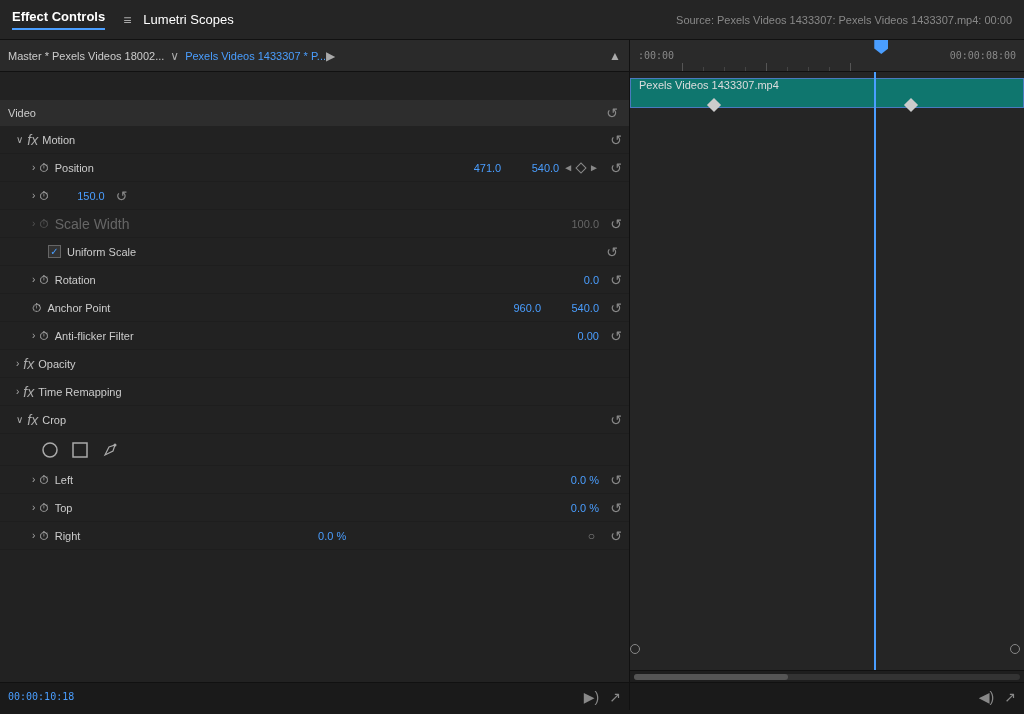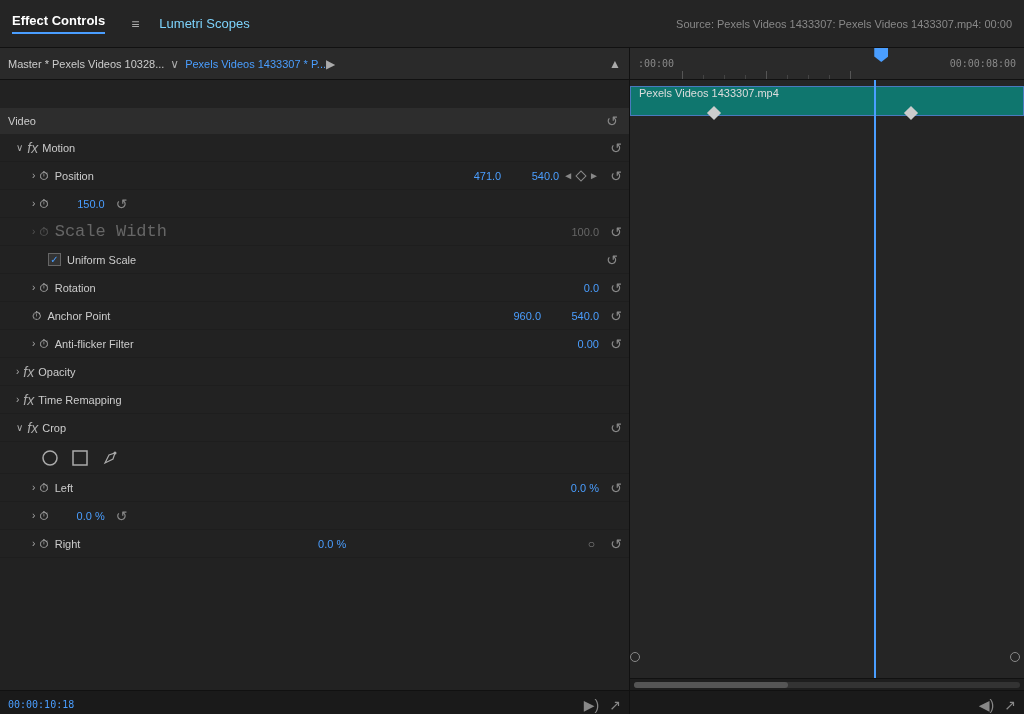--- a/index.html
+++ b/index.html
@@ -12,33 +12,33 @@
       height: 714px;
       overflow: hidden;
     }
 
     
     .tab-bar {
       background: #252525;
       border-bottom: 1px solid #111;
       display: flex;
       align-items: center;
-      height: 48px;
+      height: 40px;
       padding: 0 12px;
-      gap: 20px;
+      gap: 12px;
     }
     .tab-active {
       color: #ffffff;
       font-weight: 600;
       font-size: 13px;
       border-bottom: 2px solid #4a9eff;
       padding-bottom: 4px;
     }
     .tab-inactive {
-      color: #7dd3fc;
+      color: #ffffff;
       font-size: 13px;
     }
     .tab-menu-icon {
       color: #aaa;
       margin-left: 6px;
       font-size: 14px;
     }
     .source-label {
       margin-left: auto;
       color: #888;
@@ -132,23 +132,22 @@
       margin-right: 6px;
       font-size: 12px;
     }
     .prop-label {
       color: #cccccc;
       font-size: 11px;
       flex: 1;
     }
     .prop-label-dim {
       color: #666;
-      font-size: 17px;
+      font-size: 14px;
       flex: 1;
-      font-family: Liberation Mono, monospace;
     }
     .prop-value {
       color: #4a9eff;
       font-size: 11px;
       min-width: 50px;
       text-align: right;
       cursor: pointer;
     }
     .prop-value-dim {
       color: #666;
@@ -311,21 +310,21 @@
   <span class="tab-menu-icon">≡</span>
   <span class="tab-inactive">Lumetri Scopes</span>
   <span class="source-label">Source: Pexels Videos 1433307: Pexels Videos 1433307.mp4: 00:00</span>
 </div>
 
 <div class="main-layout">
 
   <div class="left-panel">
 
     <div class="source-header">
-      <span class="source-name">Master * Pexels Videos 10328...</span>
+      <span class="source-name">Master * Pexels Videos 18002...</span>
       <span class="source-chevron">∨</span>
       <span class="clip-name">Pexels Videos 1433307 * P...</span>
       <span class="play-arrow">▶</span>
       <span class="spacer"></span>
 
       <span style="color:#aaa;font-size:12px;">▲</span>
     </div>
 
     <div class="props-list">
 
@@ -453,20 +452,21 @@
         <span class="prop-chevron">›</span>
         <span class="prop-stopwatch">⏱</span>
         <span class="prop-label">Left</span>
         <span class="prop-value">0.0 %</span>
         <span class="reset-btn">↺</span>
       </div>
 
       <div class="prop-row prop-indent-2">
         <span class="prop-chevron">›</span>
         <span class="prop-stopwatch">⏱</span>
+        <span class="prop-label">Top</span>
         <span class="prop-value">0.0 %</span>
         <span class="reset-btn">↺</span>
       </div>
 
       <div class="prop-row prop-indent-2">
         <span class="prop-chevron">›</span>
         <span class="prop-stopwatch">⏱</span>
         <span class="prop-label">Right</span>
         <span class="prop-value">0.0 %</span>
         <span class="spacer"></span>

